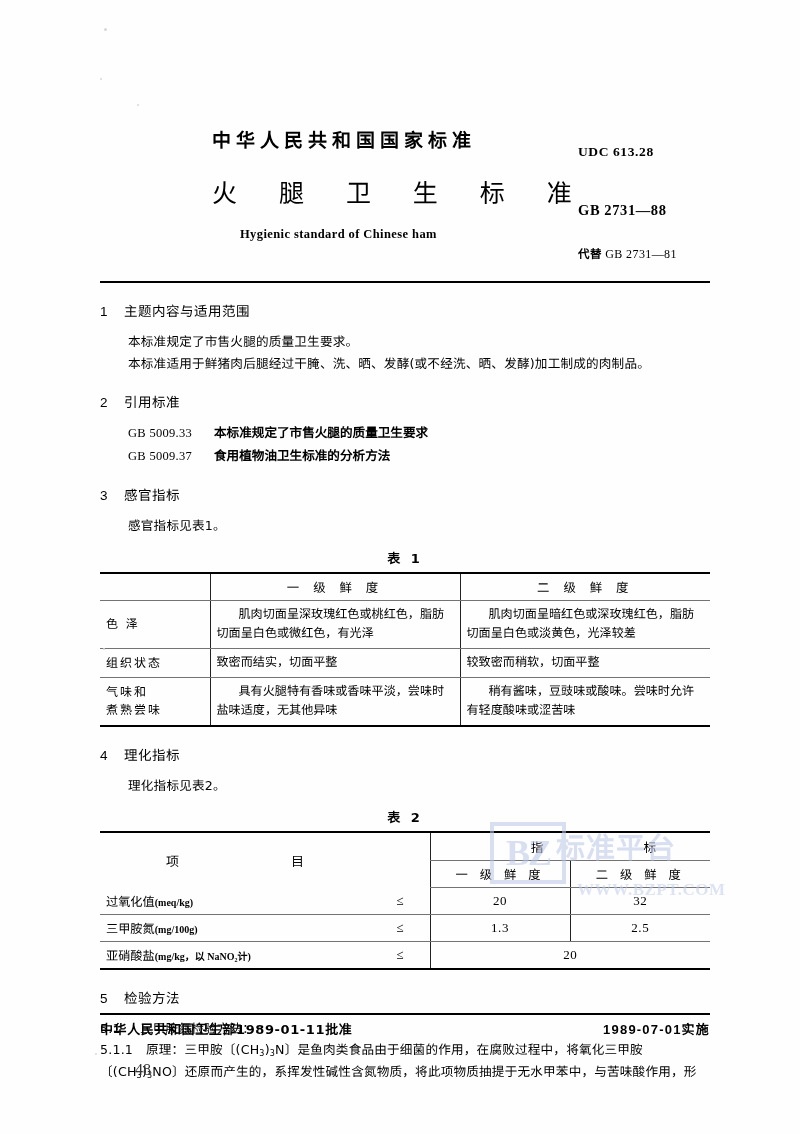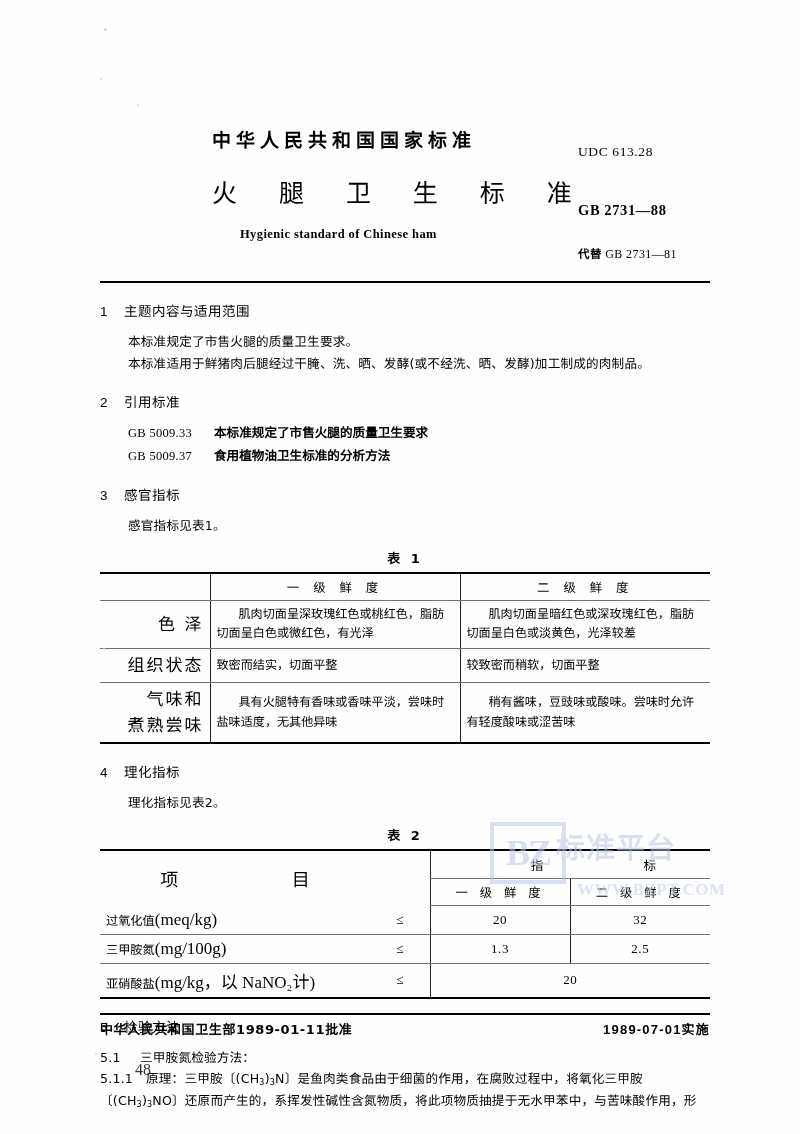--- a/index.html
+++ b/index.html
@@ -68,21 +68,21 @@
   .meta {
     position: absolute;
     left: 478px;
     top: 130px;
     width: 200px;
     font-family: "Liberation Serif", "DejaVu Serif", serif;
     color: #000;
   }
   .meta .udc {
     font-size: 13.5px;
-    font-weight: normal;
+    font-weight: bold;
     letter-spacing: 0.6px;
     margin-top: 14px;
   }
   .meta .gbno {
     font-size: 14.5px;
     font-weight: bold;
     letter-spacing: 0.6px;
     margin-top: 42px;
   }
   .meta .replaces {
@@ -181,23 +181,23 @@
   .bl-thin  { border-left: 1.2px solid #222; }
 
   .hcell {
     text-align: center;
     font-weight: bold;
     letter-spacing: 5px;
     font-size: 12.4px;
     padding: 5px 4px;
   }
   .lblcell {
-    text-align: right;
-    font-weight: bold;
-    font-size: 17px;
+    text-align: left;
+    font-weight: bold;
+    font-size: 12px;
     letter-spacing: 2px;
     line-height: 1.5;
   }
   .txtcell {
     text-align: left;
     line-height: 1.62;
     font-size: 12.1px;
     text-indent: 22px;
     font-weight: bold;
   }
@@ -205,22 +205,22 @@
 
   
   .t2-item {
     text-align: left;
     padding-left: 20px;
     font-size: 12.2px;
     font-weight: bold;
   }
   .t2-item .unit {
     font-family: "Liberation Serif", "DejaVu Serif", serif;
-    font-weight: normal;
-    font-size: 17px;
+    font-weight: bold;
+    font-size: 10px;
   }
   .t2-le {
     text-align: center;
     font-size: 13px;
     font-family: "Liberation Serif", serif;
   }
   .t2-val {
     text-align: center;
     font-family: "Liberation Serif", "DejaVu Serif", serif;
     font-size: 13px;
@@ -238,21 +238,21 @@
     text-align: center;
     font-weight: bold;
     letter-spacing: 4px;
     font-size: 12.3px;
   }
   .t2-proj {
     text-align: center;
     font-weight: bold;
     letter-spacing: 54px;
     text-indent: 54px;
-    font-size: 18px;
+    font-size: 13px;
   }
   sub { font-size: 8px; vertical-align: -2px; }
 
   
   .rule-bottom {
     position: absolute;
     left: 0;
     top: 1013px;
     width: 610px;
     height: 2.2px;

